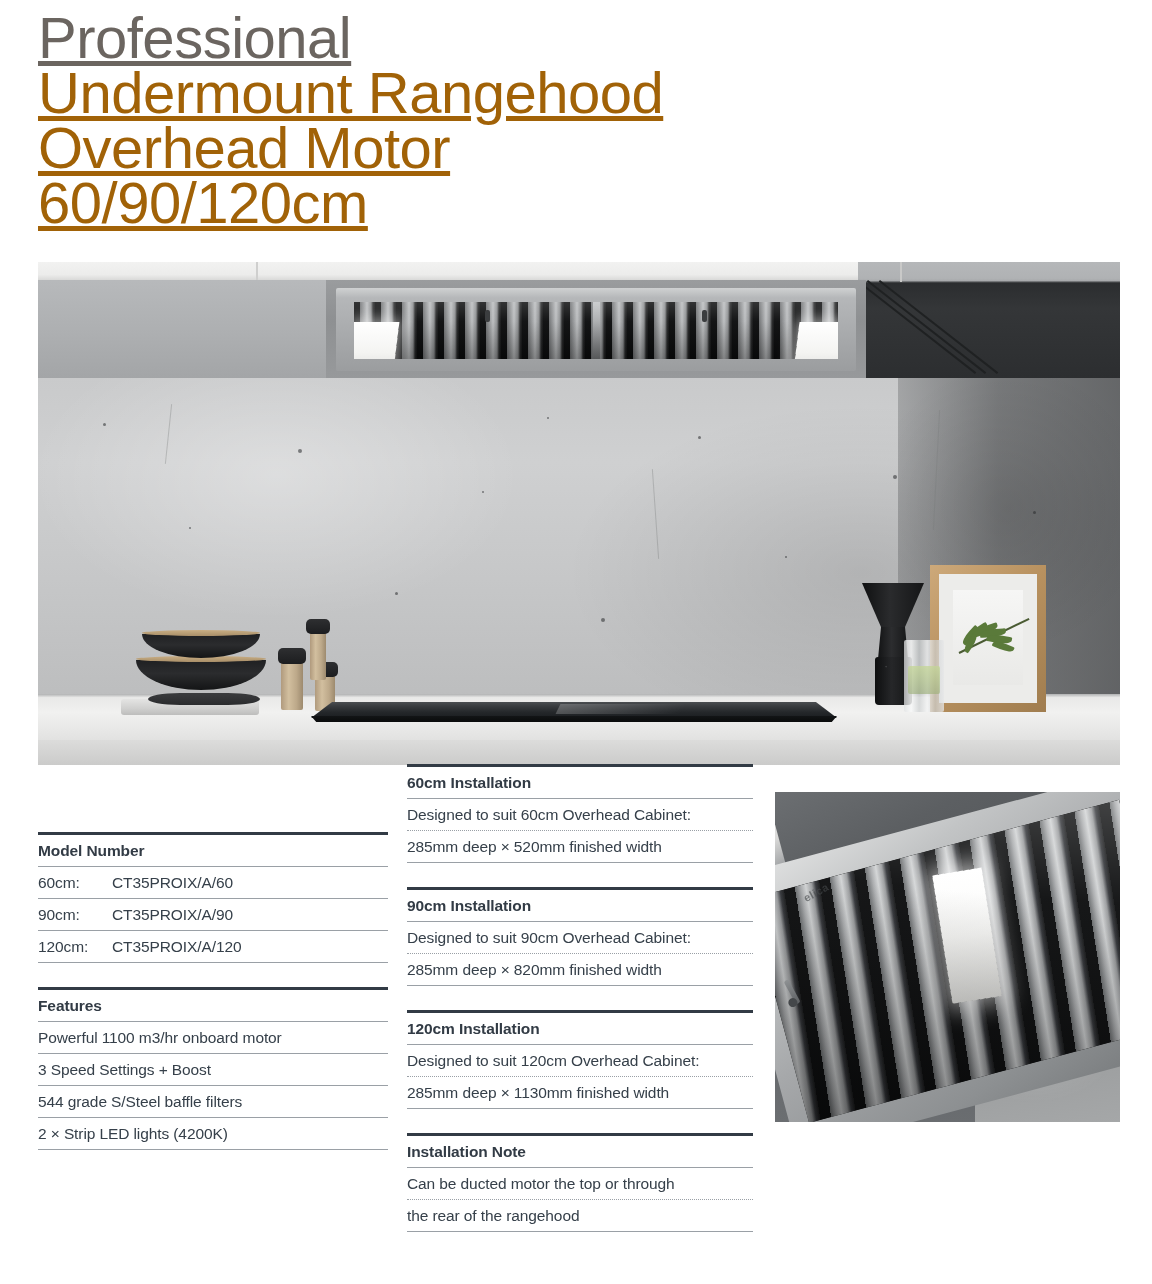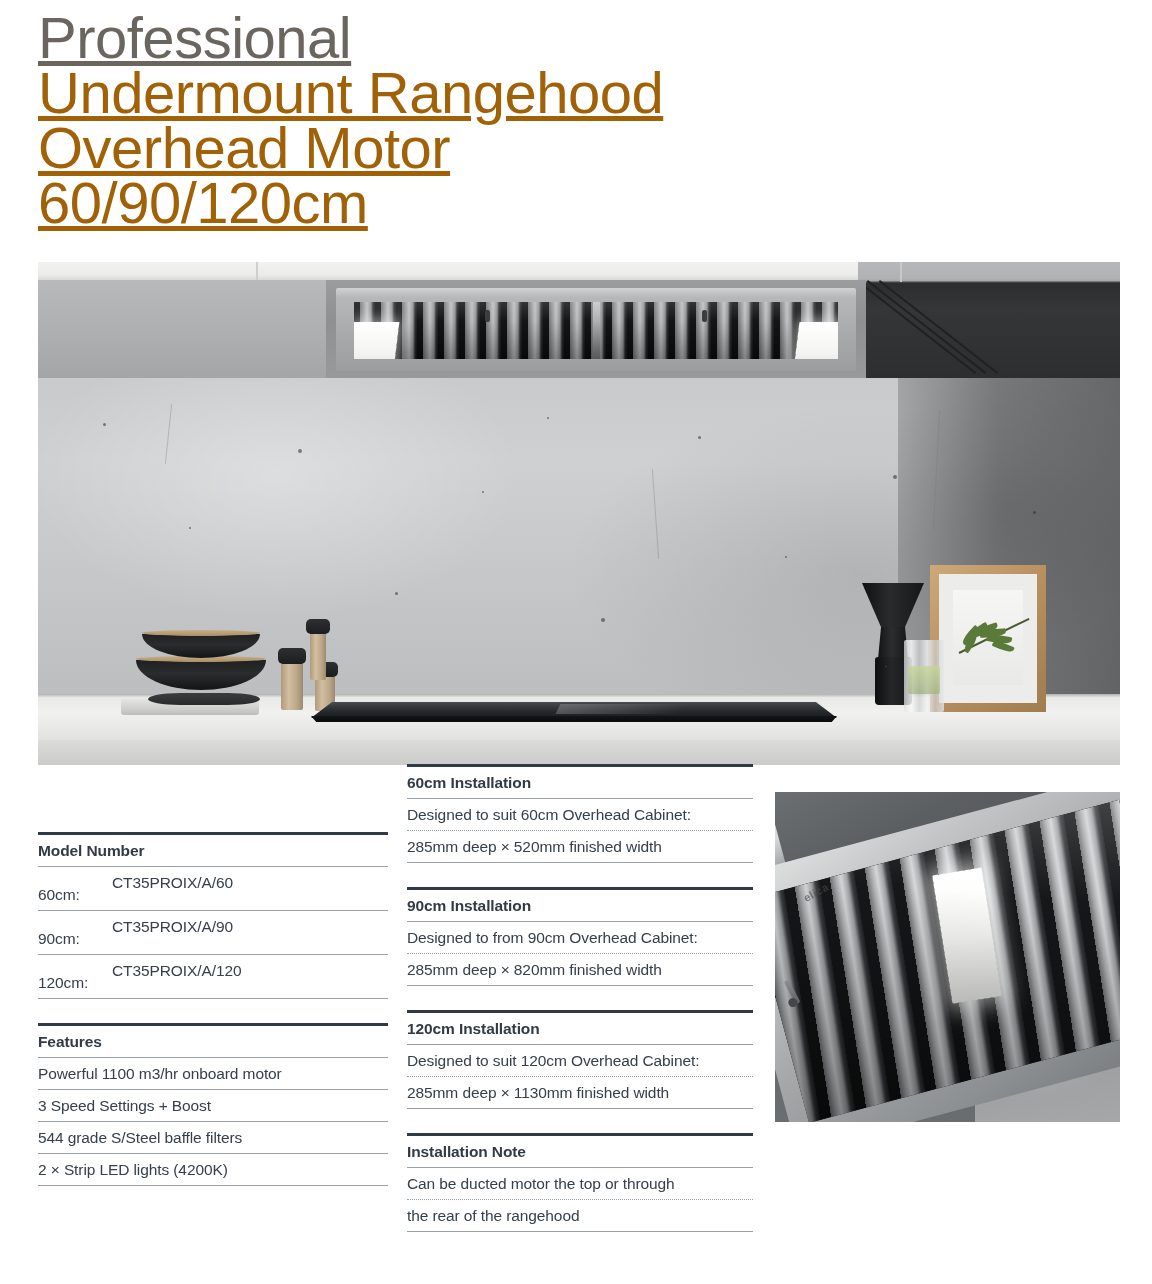--- a/index.html
+++ b/index.html
@@ -296,21 +296,20 @@
     letter-spacing: -0.1px;
     white-space: nowrap;
   }
   .spec-row.dotted-under {
     border-bottom: 1px dotted #9aa0a6;
   }
   .row-label {
     display: inline-block;
     width: 74px;
     flex: none;
-    margin-top: 12px;
   }
   .row-value { flex: 1 1 auto; }
 
   
   .detail {
     position: absolute; left: 775px; top: 792px;
     width: 345px; height: 330px;
     overflow: hidden;
     background: #6e7174;
   }
@@ -547,21 +546,21 @@
         <span class="row-value">Designed to suit 60cm Overhead Cabinet:</span>
       </div>
       <div class="spec-row">
         <span class="row-value">285mm deep × 520mm finished width</span>
       </div>
     </div>
 
     <div class="spec-block">
       <div class="spec-head">90cm Installation</div>
       <div class="spec-row dotted-under">
-        <span class="row-value">Designed to from 90cm Overhead Cabinet:</span>
+        <span class="row-value">Designed to suit 90cm Overhead Cabinet:</span>
       </div>
       <div class="spec-row">
         <span class="row-value">285mm deep × 820mm finished width</span>
       </div>
     </div>
 
     <div class="spec-block">
       <div class="spec-head">120cm Installation</div>
       <div class="spec-row dotted-under">
         <span class="row-value">Designed to suit 120cm Overhead Cabinet:</span>

